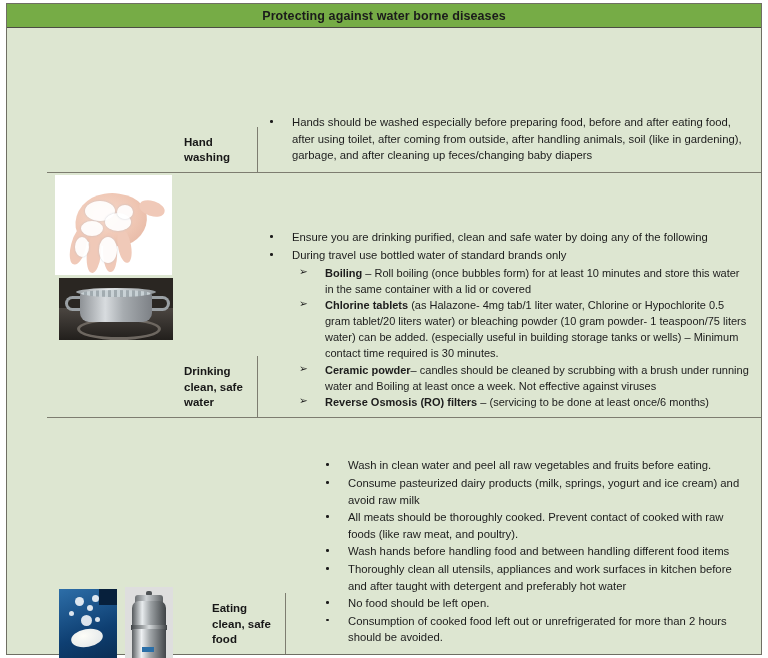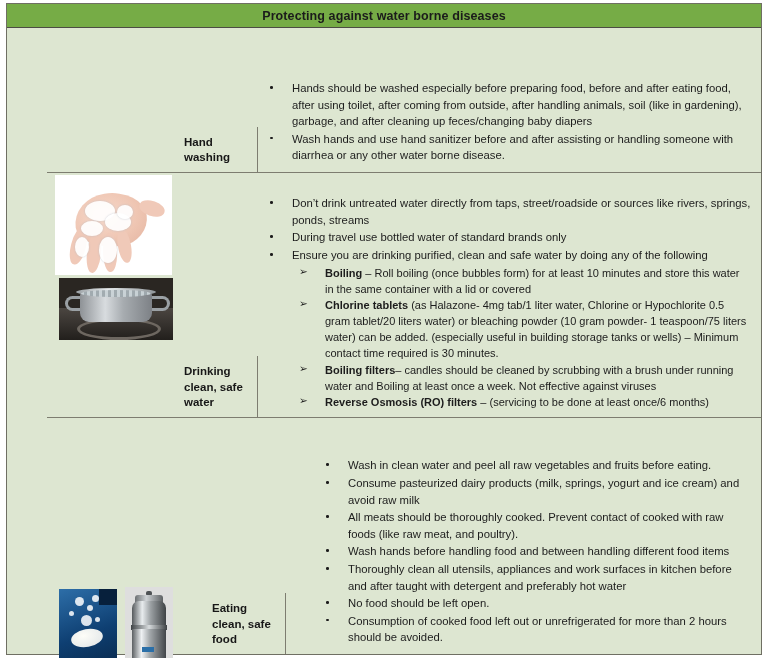--- a/index.html
+++ b/index.html
@@ -218,21 +218,20 @@
             <div class="rim"></div>
             <div class="water"></div>
         </div>
       </div>
       <div class="col-label">
         <div class="lbl">Hand washing</div>
       </div>
       <div class="col-body">
         <ul class="blist">
           <li>Hands should be washed especially before preparing food, before and after eating food, after using toilet, after coming from outside, after handling animals, soil (like in gardening), garbage, and after cleaning up feces/changing baby diapers</li>
-          <li>Wash hands and use hand sanitizer before and after assisting or handling someone with diarrhea or any other water borne disease.</li>
         </ul>
       </div>
     </div>
 
     <div class="row" style="height:245px;">
       <div class="col-img">
         <div class="pic p-tab">
           <div class="dk"></div>
           <div class="tblt"></div>
           <div class="bub b1"></div>
@@ -264,28 +263,27 @@
           <div class="can c1"></div>
             <div class="can c2"></div>
             <div class="can c3"></div>
         </div>
       </div>
       <div class="col-label">
         <div class="lbl">Drinking clean, safe water</div>
       </div>
       <div class="col-body">
         <ul class="blist">
-          <li>Don’t drink untreated water directly from taps, street/roadside or sources like rivers, springs, ponds, streams</li>
+          <li>Ensure you are drinking purified, clean and safe water by doing any of the following</li>
           <li>During travel use bottled water of standard brands only</li>
-          <li>Ensure you are drinking purified, clean and safe water by doing any of the following</li>
         </ul>
         <ul class="sublist">
           <li><span class="bold">Boiling</span><span> – Roll boiling (once bubbles form) for at least 10 minutes and store this water in the same container with a lid or covered</span></li>
           <li><span class="bold">Chlorine tablets</span><span> (as Halazone- 4mg tab/1 liter water, Chlorine or Hypochlorite 0.5 gram tablet/20 liters water) or bleaching powder (10 gram powder- 1 teaspoon/75 liters water) can be added. (especially useful in building storage tanks or wells) – Minimum contact time required is 30 minutes.</span></li>
-          <li><span class="bold">Boiling filters</span><span>– candles should be cleaned by scrubbing with a brush under running water and Boiling at least once a week. Not effective against viruses</span></li>
+          <li><span class="bold">Ceramic powder</span><span>– candles should be cleaned by scrubbing with a brush under running water and Boiling at least once a week. Not effective against viruses</span></li>
           <li><span class="bold">Reverse Osmosis (RO) filters</span><span> – (servicing to be done at least once/6 months)</span></li>
         </ul>
       </div>
     </div>
 
     <div class="row" style="height:236px;">
       <div class="col-img">
         
         
         

